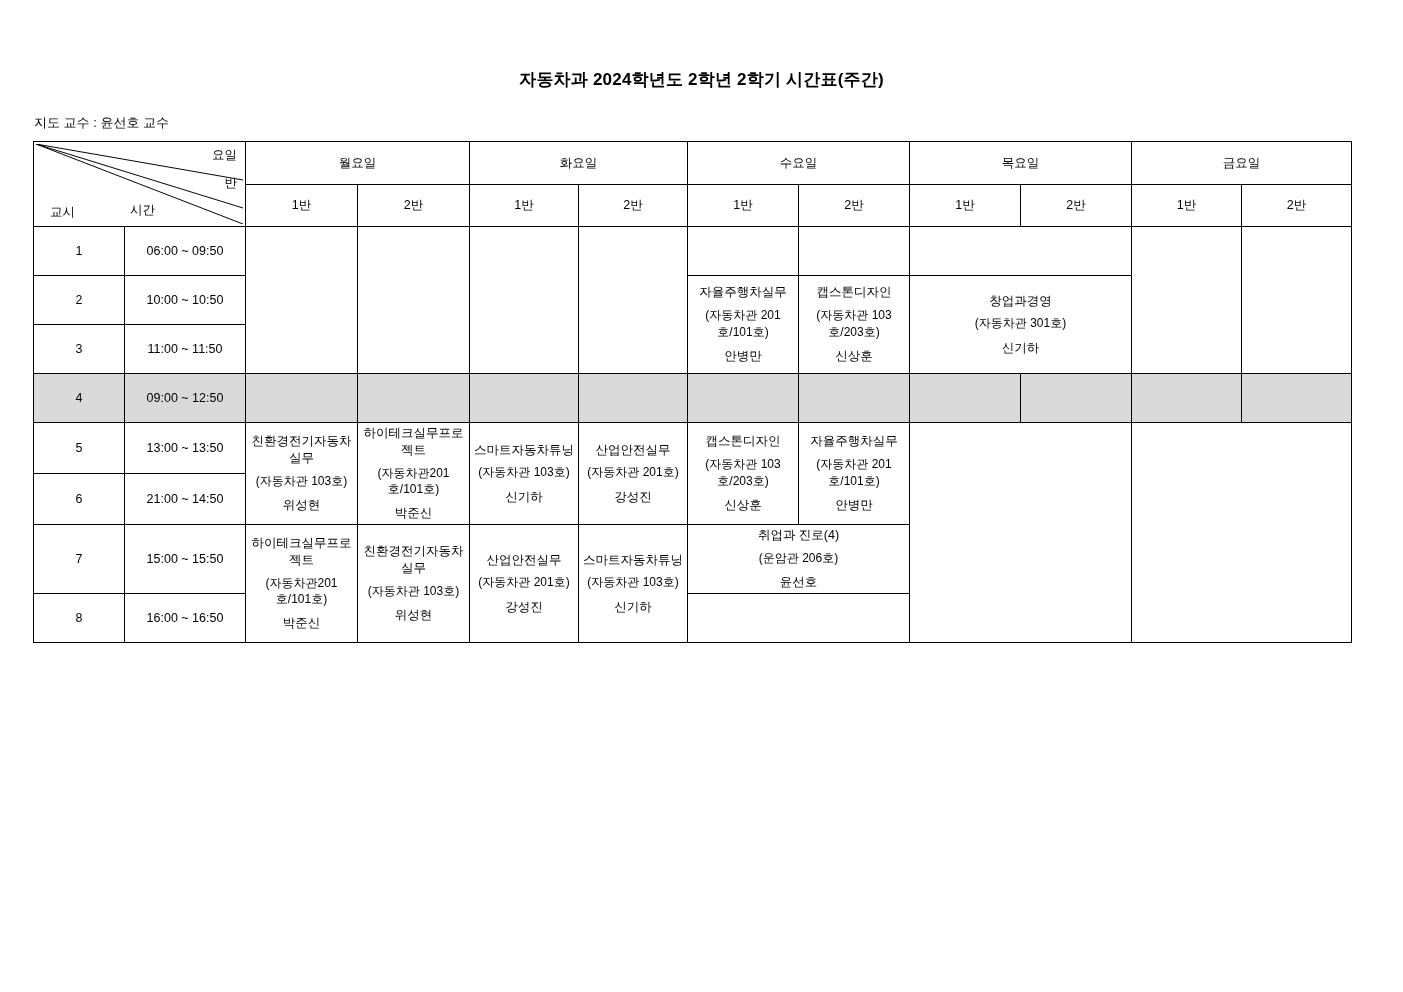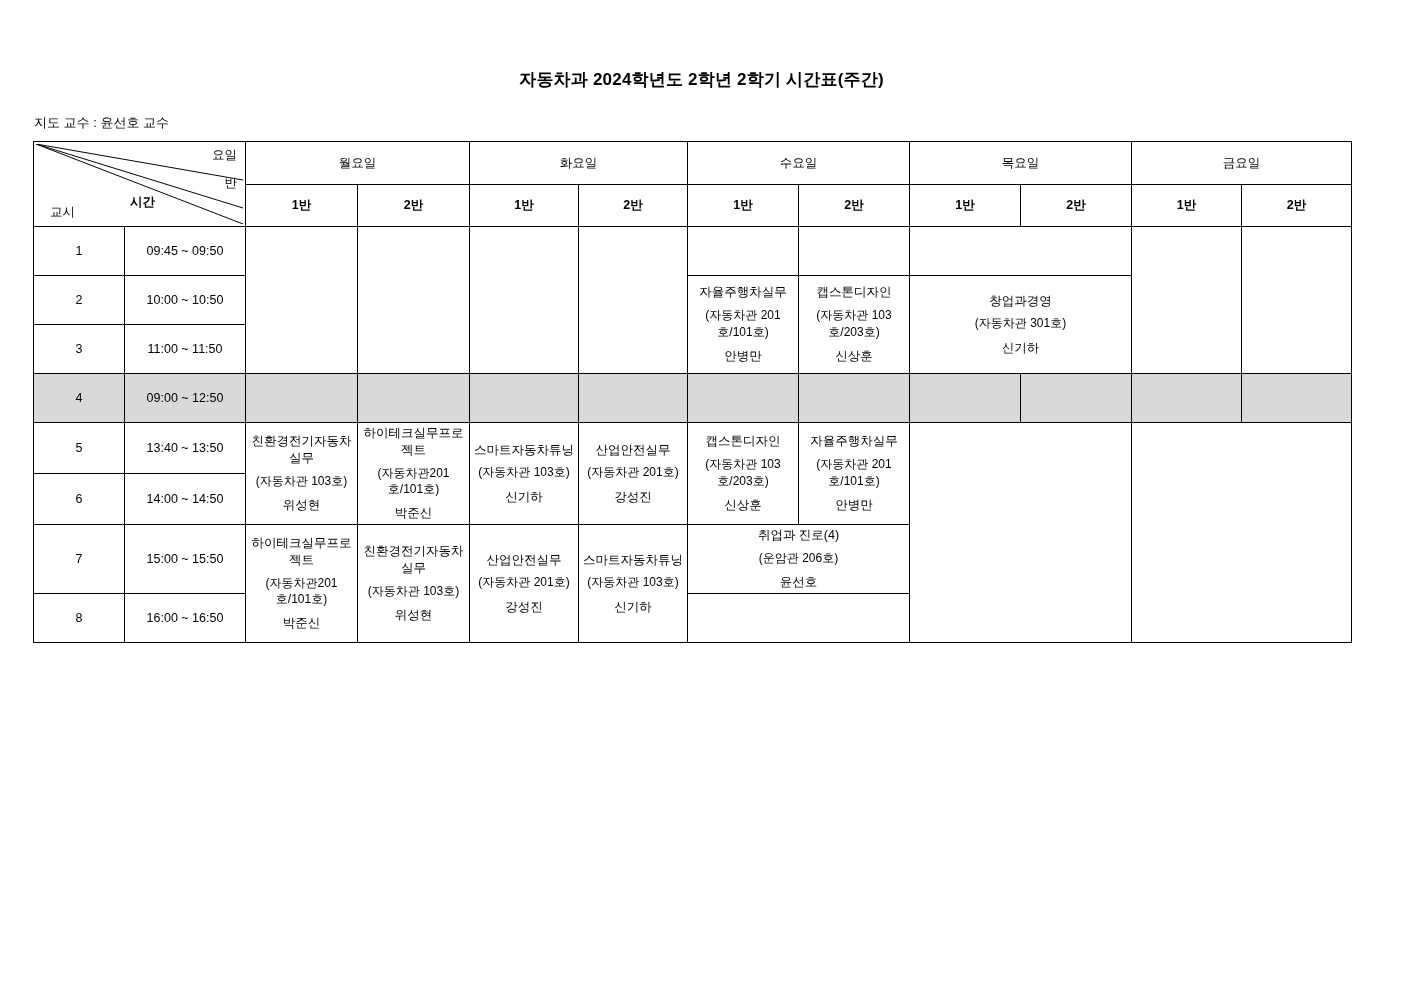--- a/index.html
+++ b/index.html
@@ -81,33 +81,31 @@
     font-size: 12.5px;
   }
   .c-gyosi {
     position: absolute;
     bottom: 3px;
     left: 14px;
     font-size: 12.5px;
   }
   .c-sigan {
     position: absolute;
-    bottom: 13px;
+    bottom: 5px;
     left: 94px;
     font-size: 12.5px;
-    font-weight: bold;
   }
   td.day-head {
     height: 30px;
     font-size: 13.5px;
   }
   td.class-head {
     height: 30px;
     font-size: 12.5px;
-    font-weight: bold;
   }
   td.period {
     width: 91px;
     height: 44px;
     font-size: 13px;
   }
   td.time {
     width: 121px;
     font-size: 12.5px;
   }
@@ -186,21 +184,21 @@
         <td class="class-head">1반</td>
         <td class="class-head">2반</td>
         <td class="class-head">1반</td>
         <td class="class-head">2반</td>
         <td class="class-head">1반</td>
         <td class="class-head">2반</td>
       </tr>
 
       <tr>
         <td class="period">1</td>
-        <td class="time">09:45 ~ 09:50</td>
+        <td class="time">06:00 ~ 09:50</td>
         <td rowspan="3">
             <div class="blank"></div>
           </td>
         <td rowspan="3">
             <div class="blank"></div>
           </td>
         <td rowspan="3">
             <div class="blank"></div>
           </td>
         <td rowspan="3">
@@ -252,21 +250,21 @@
         <td class="lunch"></td>
         <td class="lunch"></td>
         <td class="lunch"></td>
         <td class="lunch"></td>
         <td class="lunch"></td>
         <td class="lunch"></td>
       </tr>
 
       <tr>
         <td class="period">5</td>
-        <td class="time">13:40 ~ 13:50</td>
+        <td class="time">13:00 ~ 13:50</td>
         <td rowspan="2">
           <div class="cell-course">친환경전기자동차실무</div>
           <div class="cell-room">(자동차관 103호)</div>
           <div class="cell-prof">위성현</div>
         </td>
         <td rowspan="2">
           <div class="cell-course">하이테크실무프로젝트</div>
           <div class="cell-room">(자동차관201호/101호)</div>
           <div class="cell-prof">박준신</div>
         </td>
@@ -293,21 +291,21 @@
         <td colspan="2" rowspan="4">
             <div class="blank"></div>
           </td>
         <td colspan="2" rowspan="4">
             <div class="blank"></div>
           </td>
       </tr>
 
       <tr>
         <td class="period">6</td>
-        <td class="time">14:00 ~ 14:50</td>
+        <td class="time">21:00 ~ 14:50</td>
       </tr>
 
       <tr>
         <td class="period">7</td>
         <td class="time">15:00 ~ 15:50</td>
         <td rowspan="2">
           <div class="cell-course">하이테크실무프로젝트</div>
           <div class="cell-room">(자동차관201호/101호)</div>
           <div class="cell-prof">박준신</div>
         </td>

